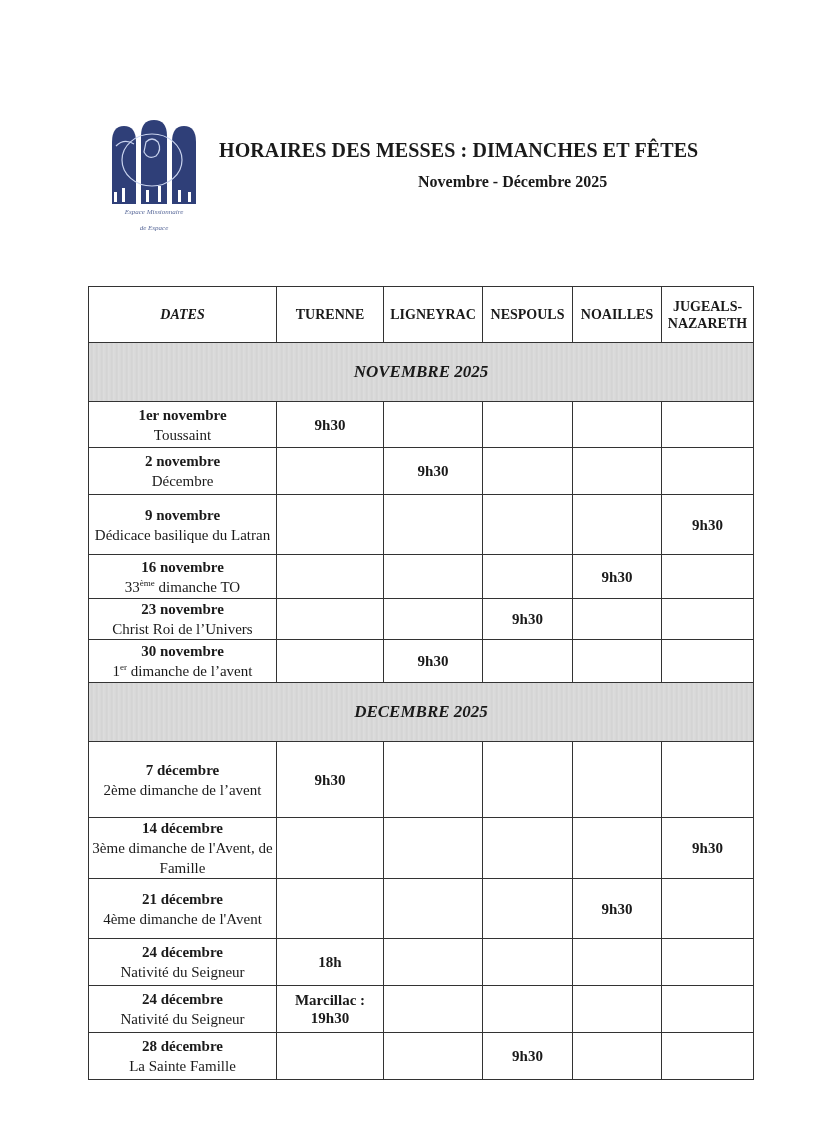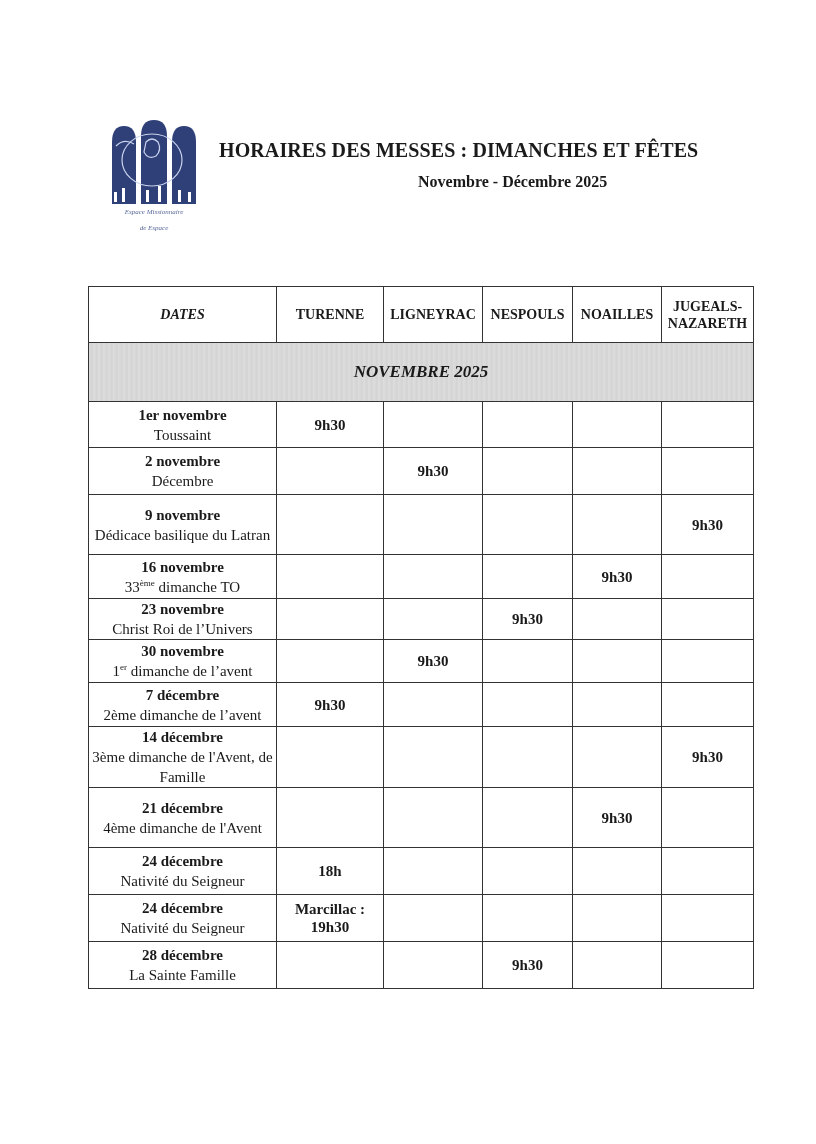--- a/index.html
+++ b/index.html
@@ -141,21 +141,24 @@
         <td>
           <span class="date-line">30 novembre</span>
           <span class="feast-line"><span>1</span><sup>er</sup><span> dimanche de l’avent</span></span>
         </td>
         <td class="time"></td>
         <td class="time">9h30</td>
         <td class="time"></td>
         <td class="time"></td>
         <td class="time"></td>
       </tr>
-      <tr style="height: 44px; margin-left: 24px;">
+      <tr class="month">
+        <td colspan="6">DECEMBRE 2025</td>
+      </tr>
+      <tr style="height: 76px; margin-left: 24px;">
         <td>
           <span class="date-line">7 décembre</span>
           <span class="feast-line">2ème dimanche de l’avent</span>
         </td>
         <td class="time">9h30</td>
         <td class="time"></td>
         <td class="time"></td>
         <td class="time"></td>
         <td class="time"></td>
       </tr>

